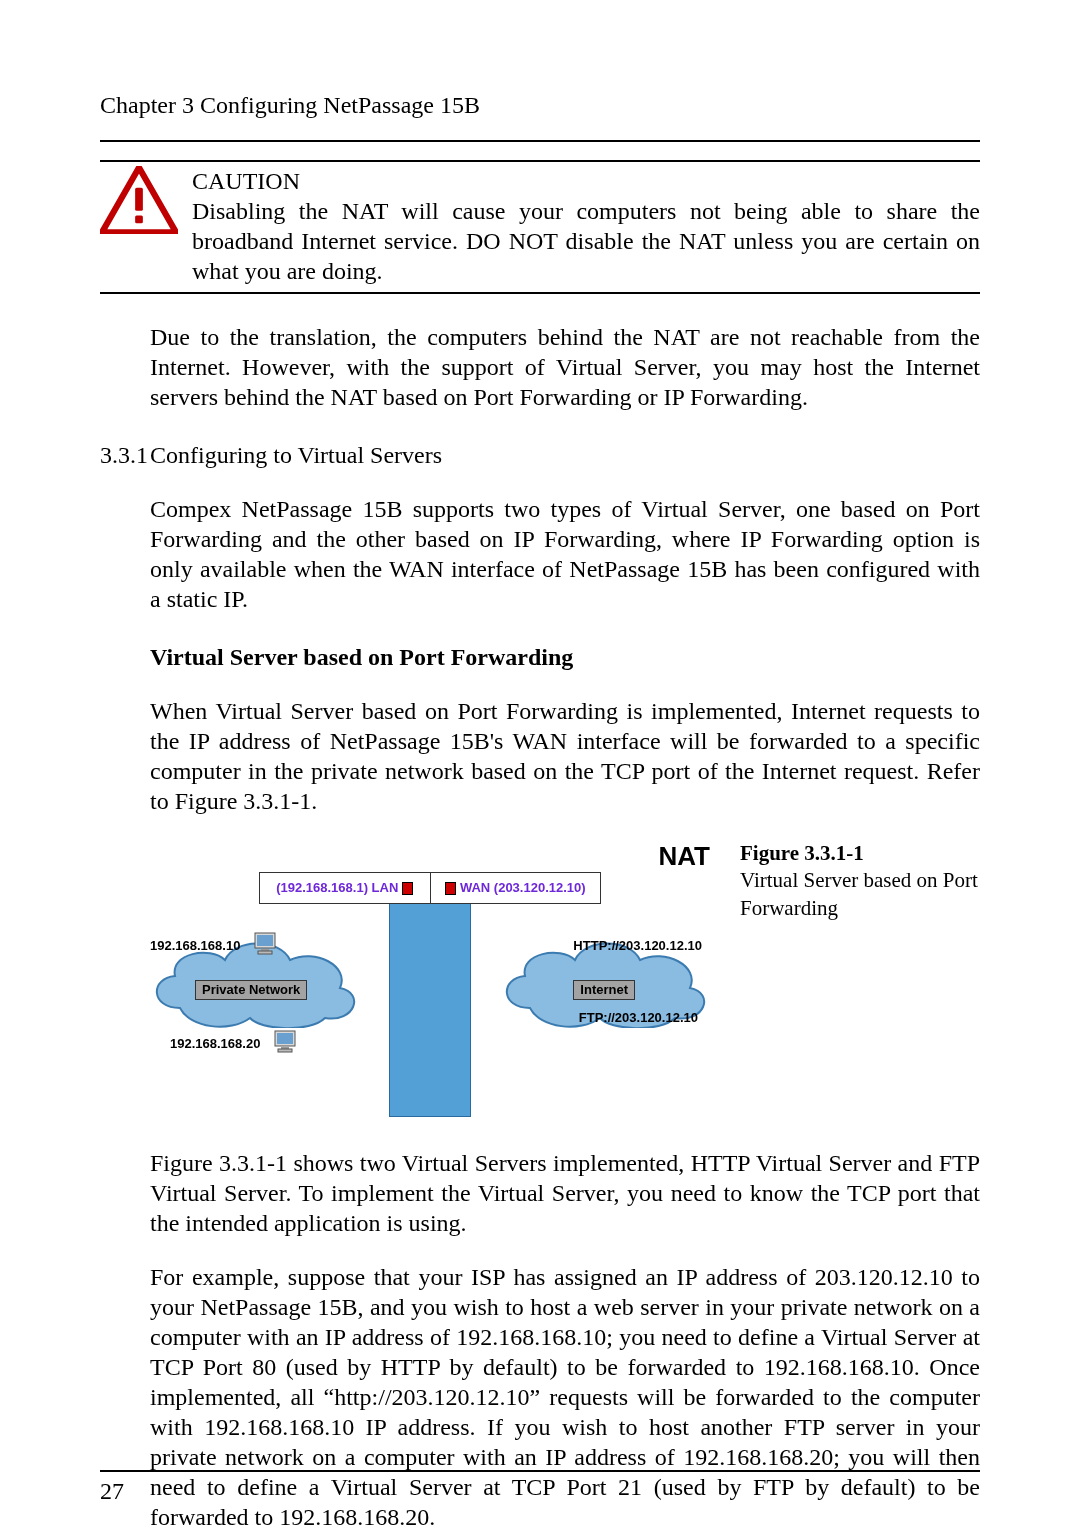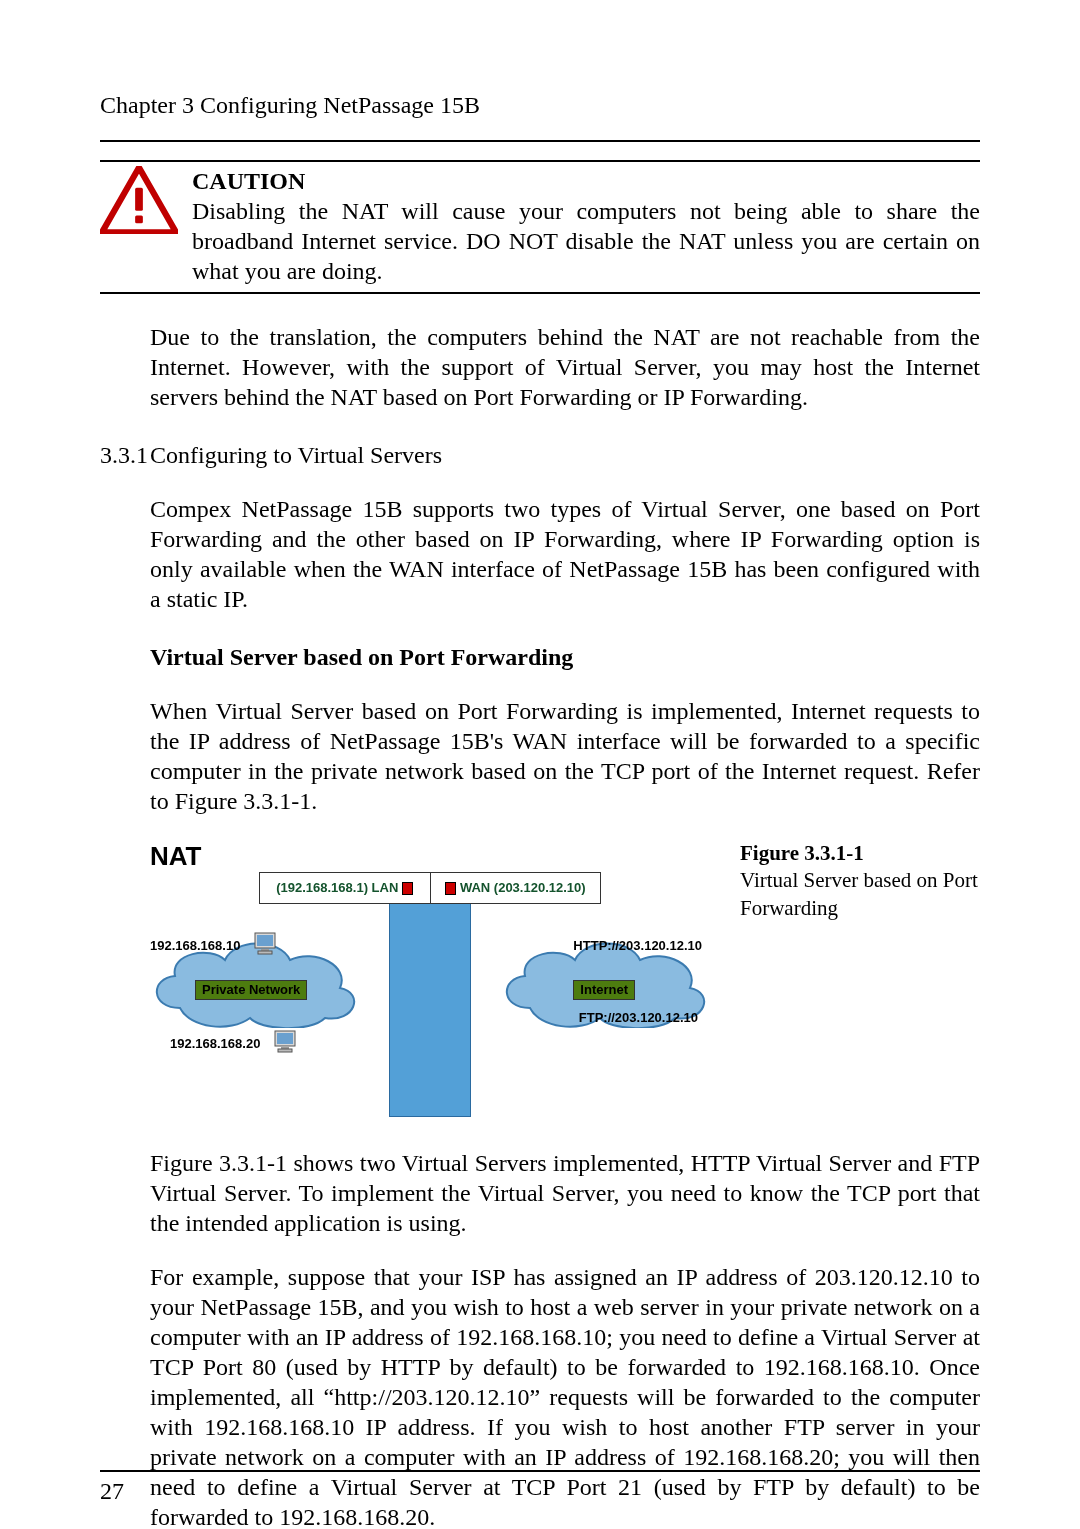--- a/index.html
+++ b/index.html
@@ -39,21 +39,21 @@
   .caution-icon svg {
     width: 78px;
     height: 68px;
     display: block;
   }
   .caution-text {
     flex: 1;
     text-align: justify;
   }
   .caution-text .caution-title {
-    font-weight: bold;
+    font-weight: normal;
   }
 
   .body-text {
     margin-left: 50px;
     text-align: justify;
     margin-bottom: 24px;
     margin-top: 24px;
   }
 
   .section-heading {
@@ -84,21 +84,21 @@
   .diagram {
     position: relative;
     width: 560px;
     height: 280px;
     flex: 0 0 560px;
   }
   .nat-title {
     position: absolute;
     left: 0; right: 0;
     top: 0;
-    text-align: left;
+    text-align: right;
     font-family: Arial, Helvetica, sans-serif;
     font-weight: bold;
     font-size: 26px;
     color: #000;
   }
   .nat-box {
     position: absolute;
     top: 32px;
     left: 50%;
     transform: translateX(-50%);
@@ -109,21 +109,21 @@
     display: flex;
   }
   .nat-box .half {
     flex: 1;
     display: flex;
     align-items: center;
     justify-content: center;
     font-family: Arial, Helvetica, sans-serif;
     font-size: 13px;
     font-weight: bold;
-    color: #14532d;
+    color: #6d28d9;
     position: relative;
     gap: 4px;
   }
   .nat-box .half:first-child {
     border-right: 1px solid #333;
   }
   .nat-box .port {
     width: 9px;
     height: 11px;
     background: #cc0000;
@@ -151,21 +151,21 @@
   }
   .cloud.left { left: -10px; }
   .cloud.right { right: -10px; }
   .cloud svg { width: 100%; height: 100%; display: block; }
 
   .cloud-label {
     position: absolute;
     font-family: Arial, Helvetica, sans-serif;
     font-weight: bold;
     font-size: 13px;
-    background: #4d7c0f;
+    background: #a3a3a3;
     border: 1px solid #333;
     padding: 1px 6px;
     white-space: nowrap;
   }
   .lbl-private-net { top: 140px; left: 45px; }
   .lbl-internet    { top: 140px; right: 75px; }
 
   .lbl-url {
     position: absolute;
     font-family: Arial, Helvetica, sans-serif;

